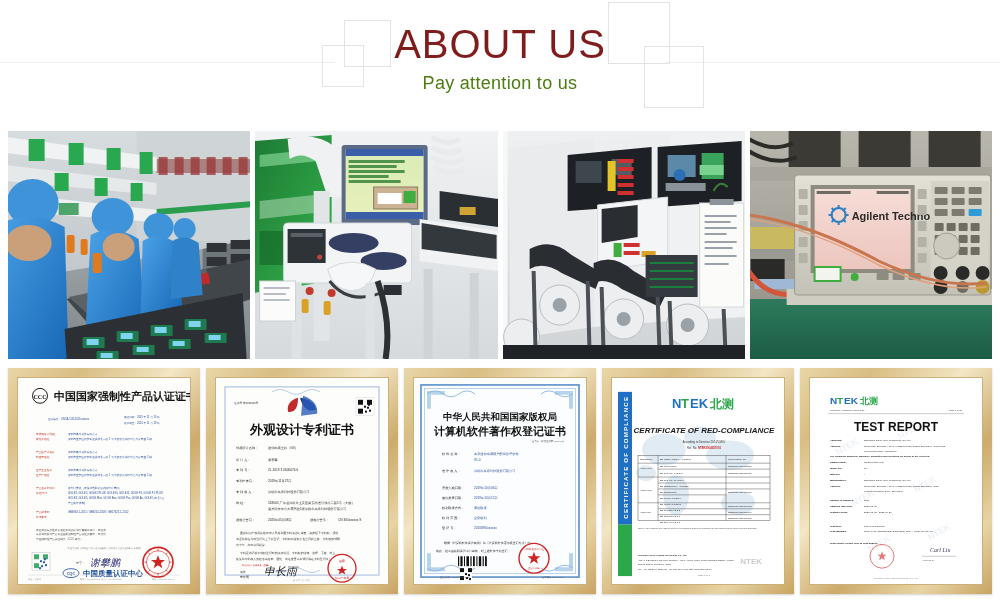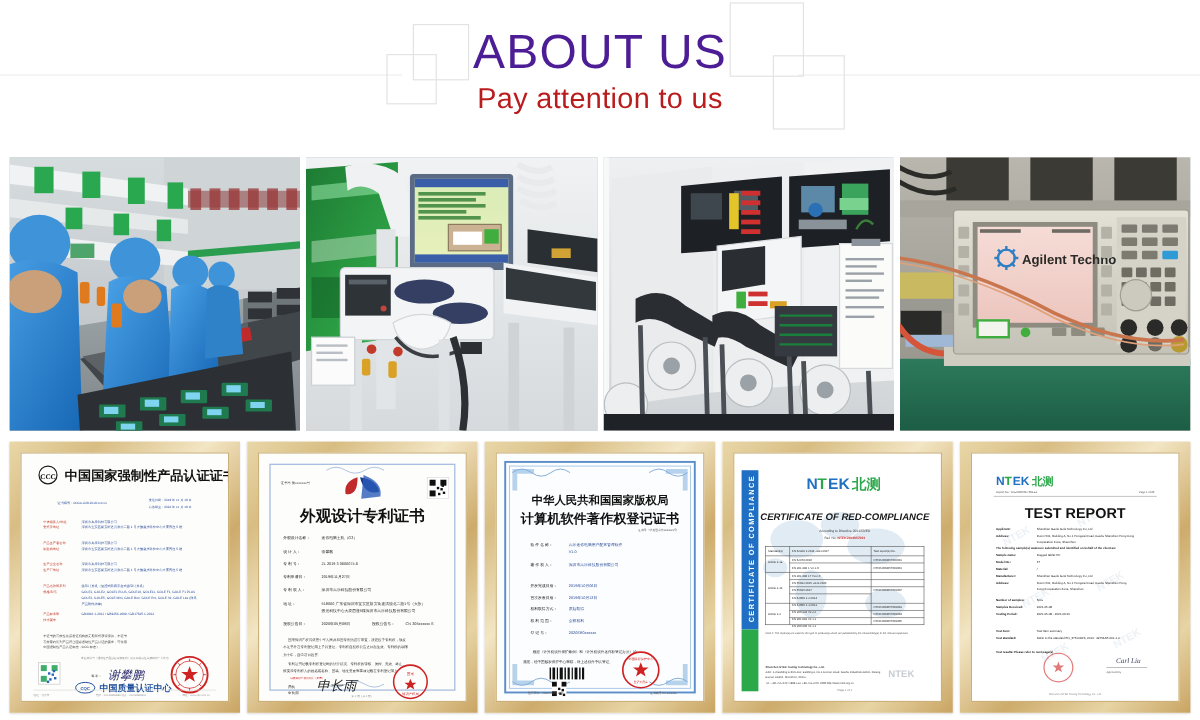--- a/index.html
+++ b/index.html
@@ -23,29 +23,29 @@
   .sq-c { left:608px; top:2px;   width:62px;  height:62px; }
   .sq-d { left:644px; top:46px;  width:60px;  height:62px; }
 
   .title-wrap { position:absolute; left:0; top:0; width:1000px; text-align:center; }
   .about-title {
     margin-top:22px;
     font-size:40px;
     line-height:44px;
     font-weight:400;
     letter-spacing:1px;
-    color:#4c1d95;
+    color:#7f1d1d;
     font-family:"Liberation Sans", sans-serif;
   }
   .about-sub {
     margin-top:5px;
-    font-size:24px;
+    font-size:18px;
     line-height:24px;
     font-weight:400;
-    color:#b91c1c;
+    color:#4d7c0f;
     letter-spacing:0.3px;
   }
 
   
   .gallery {
     position:absolute; left:8px; top:131px;
     width:984px; height:228px;
     display:flex; gap:5px;
   }
   .photo { position:relative; flex:1 1 0; overflow:hidden; background:#c9cdd0; }

